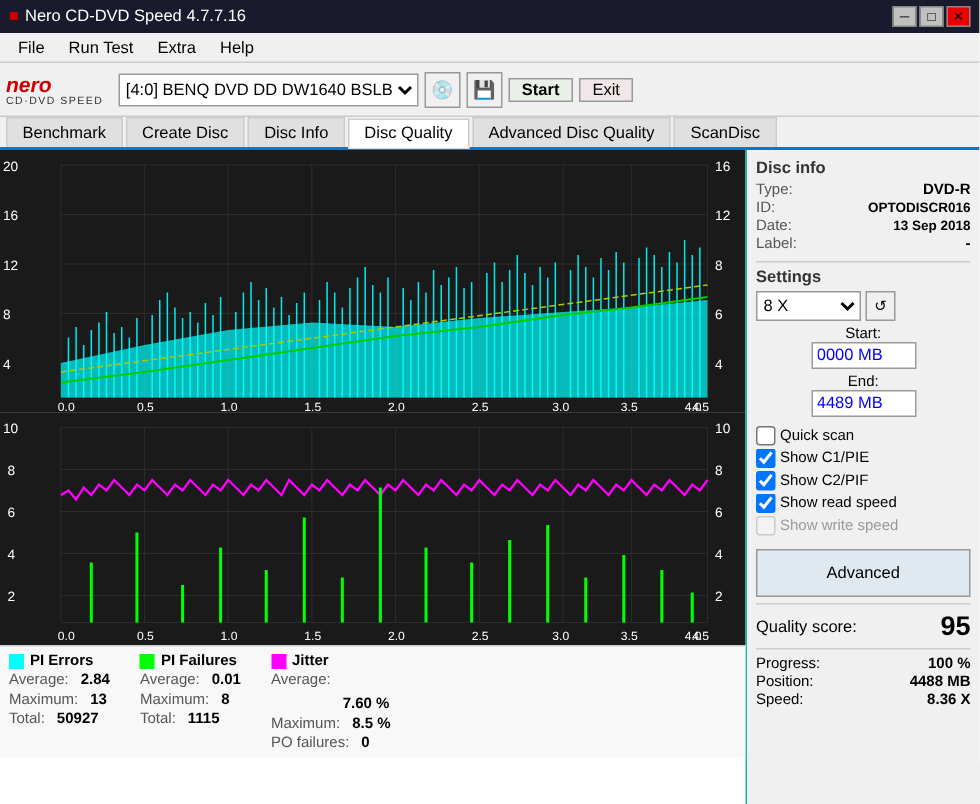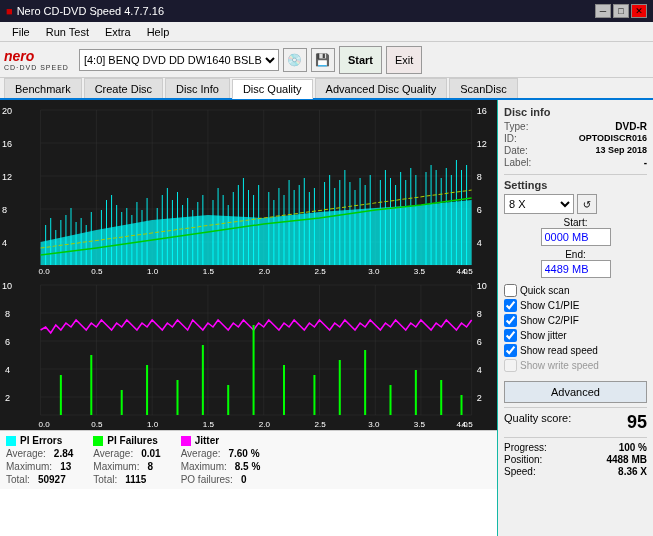--- a/index.html
+++ b/index.html
@@ -14,21 +14,21 @@
     
     .menu-bar { background: #f0f0f0; height: 20px; display: flex; align-items: center; padding: 0 4px; border-bottom: 1px solid #ccc; }
     .menu-item { padding: 2px 8px; font-size: 11px; cursor: pointer; }
 
     
     .toolbar { background: #f0f0f0; height: 36px; display: flex; align-items: center; padding: 2px 4px; gap: 4px; border-bottom: 1px solid #ccc; }
     .nero-logo { display: flex; flex-direction: column; align-items: flex-start; margin-right: 6px; }
     .nero-text { font-size: 14px; font-weight: bold; color: #cc0000; font-style: italic; }
     .cd-dvd-speed { font-size: 7px; color: #333; letter-spacing: 1px; }
     .drive-select { height: 22px; width: 200px; font-size: 11px; border: 1px solid #999; background: white; }
-    .toolbar-btn { height: 28px; padding: 0 8px; font-size: 11px; border: 1px solid #999; background: #f0f0f0; cursor: pointer; }
+    .toolbar-btn { height: 16px; padding: 0 8px; font-size: 11px; border: 1px solid #999; background: #f0f0f0; cursor: pointer; }
     .toolbar-icon-btn { width: 24px; height: 24px; border: 1px solid #999; background: #f0f0f0; display: flex; align-items: center; justify-content: center; cursor: pointer; font-size: 12px; }
     .start-btn { background: #e8f0e8; font-weight: bold; }
     .exit-btn { background: #f0e8e8; }
 
     
     .tabs { background: #f0f0f0; height: 22px; display: flex; align-items: flex-end; padding: 0 4px; border-bottom: 2px solid #0078d7; }
     .tab { padding: 3px 10px; font-size: 11px; cursor: pointer; border: 1px solid #ccc; border-bottom: none; background: #e0e0e0; margin-right: 2px; height: 20px; display: flex; align-items: center; }
     .tab.active { background: white; border-bottom: 1px solid white; z-index: 1; margin-bottom: -1px; }
 
     
@@ -42,21 +42,21 @@
     .panel-section { margin-bottom: 6px; }
     .panel-title { font-weight: bold; font-size: 11px; margin-bottom: 3px; color: #333; }
     .info-row { display: flex; justify-content: space-between; font-size: 10px; margin-bottom: 1px; }
     .info-label { color: #555; }
     .info-value { color: #000; font-weight: bold; }
     .settings-row { display: flex; align-items: center; gap: 3px; margin-bottom: 3px; }
     .speed-select { height: 20px; width: 70px; font-size: 11px; border: 1px solid #999; background: white; }
     .input-field { height: 18px; width: 70px; font-size: 11px; border: 1px solid #999; background: white; padding: 1px 3px; color: #0000ff; }
     .input-row { display: flex; align-items: center; justify-content: space-between; margin-bottom: 3px; font-size: 10px; flex-direction: column; }
     .checkbox-row { display: flex; align-items: center; gap: 3px; margin-bottom: 2px; font-size: 10px; }
-    .advanced-btn { width: 100%; height: 22px; background: #e0e8f0; border: 1px solid #999; font-size: 11px; cursor: pointer; margin-top: 3px; }
+    .advanced-btn { width: 100%; height: 32px; background: #e0e8f0; border: 1px solid #999; font-size: 11px; cursor: pointer; margin-top: 3px; }
     .quality-value { color: #000; font-size: 18px; font-weight: bold; }
     .progress-row { display: flex; justify-content: space-between; font-size: 10px; margin-bottom: 1px; }
     .divider { height: 1px; background: #ccc; margin: 4px 0; }
     .refresh-icon-btn { width: 20px; height: 20px; border: 1px solid #999; background: #f0f0f0; display: flex; align-items: center; justify-content: center; cursor: pointer; font-size: 10px; }
 
     
     .stats-area { background: #f8f8f8; border-top: 1px solid #ccc; padding: 4px 6px; display: flex; gap: 20px; }
     .stat-group { display: flex; flex-direction: column; gap: 2px; }
     .stat-header { display: flex; align-items: center; gap: 4px; font-size: 10px; font-weight: bold; }
     .stat-dot { width: 10px; height: 10px; display: inline-block; }
@@ -359,21 +359,21 @@
         </div>
       </div>
 
       <div class="stat-group">
         <div class="stat-header">
           <span class="stat-dot" style="background:#ff00ff;"></span>
           <span>Jitter</span>
         </div>
         <div class="stat-row">
           <span class="stat-label">Average:</span>
-          <span class="stat-value" style="margin-left:4px;">7.60 %</span>
+          <span class="stat-value" style="margin-left:4px;margin-top:16px;">7.60 %</span>
         </div>
         <div class="stat-row">
           <span class="stat-label">Maximum:</span>
           <span class="stat-value" style="margin-left:4px;">8.5 %</span>
         </div>
         <div class="stat-row">
           <span class="stat-label">PO failures:</span>
           <span class="stat-value" style="margin-left:4px;">0</span>
         </div>
       </div>
@@ -433,38 +433,34 @@
       <div class="checkbox-row">
         <input type="checkbox" checked="" style="">
         <span>Show C1/PIE</span>
       </div>
       <div class="checkbox-row">
         <input type="checkbox" checked="" style="">
         <span>Show C2/PIF</span>
       </div>
       <div class="checkbox-row">
         <input type="checkbox" checked="" style="">
-        <span>Show jitter</span>
-      </div>
-      <div class="checkbox-row">
-        <input type="checkbox" checked="" style="">
         <span>Show read speed</span>
       </div>
       <div class="checkbox-row">
         <input type="checkbox" disabled="" style="">
         <span style="color:#999;">Show write speed</span>
       </div>
     </div>
 
     <button class="advanced-btn">Advanced</button>
 
     <div class="divider"></div>
 
     
-    <div style="display:flex;justify-content:space-between;margin-bottom:4px;">
+    <div style="display:flex;justify-content:space-between;align-items:center;margin-bottom:4px;">
       <span style="font-size:11px;">Quality score:</span>
       <span class="quality-value">95</span>
     </div>
 
     <div class="divider"></div>
 
     
     <div class="progress-row">
       <span>Progress:</span>
       <span style="font-weight:bold;">100 %</span>

